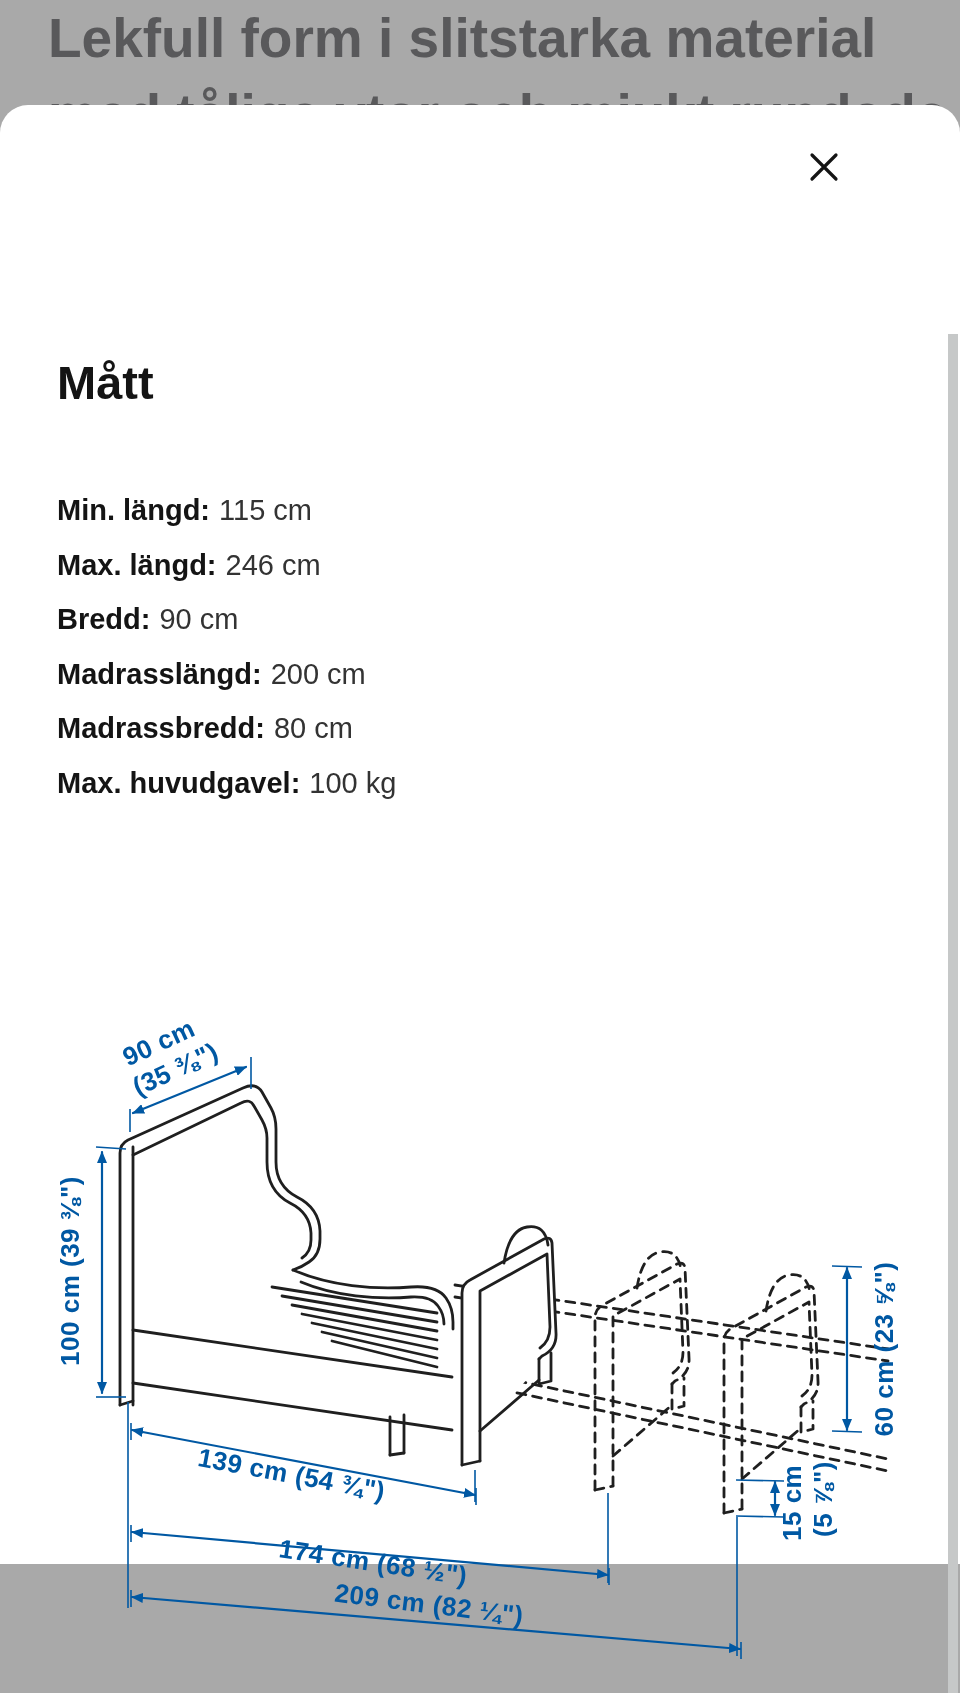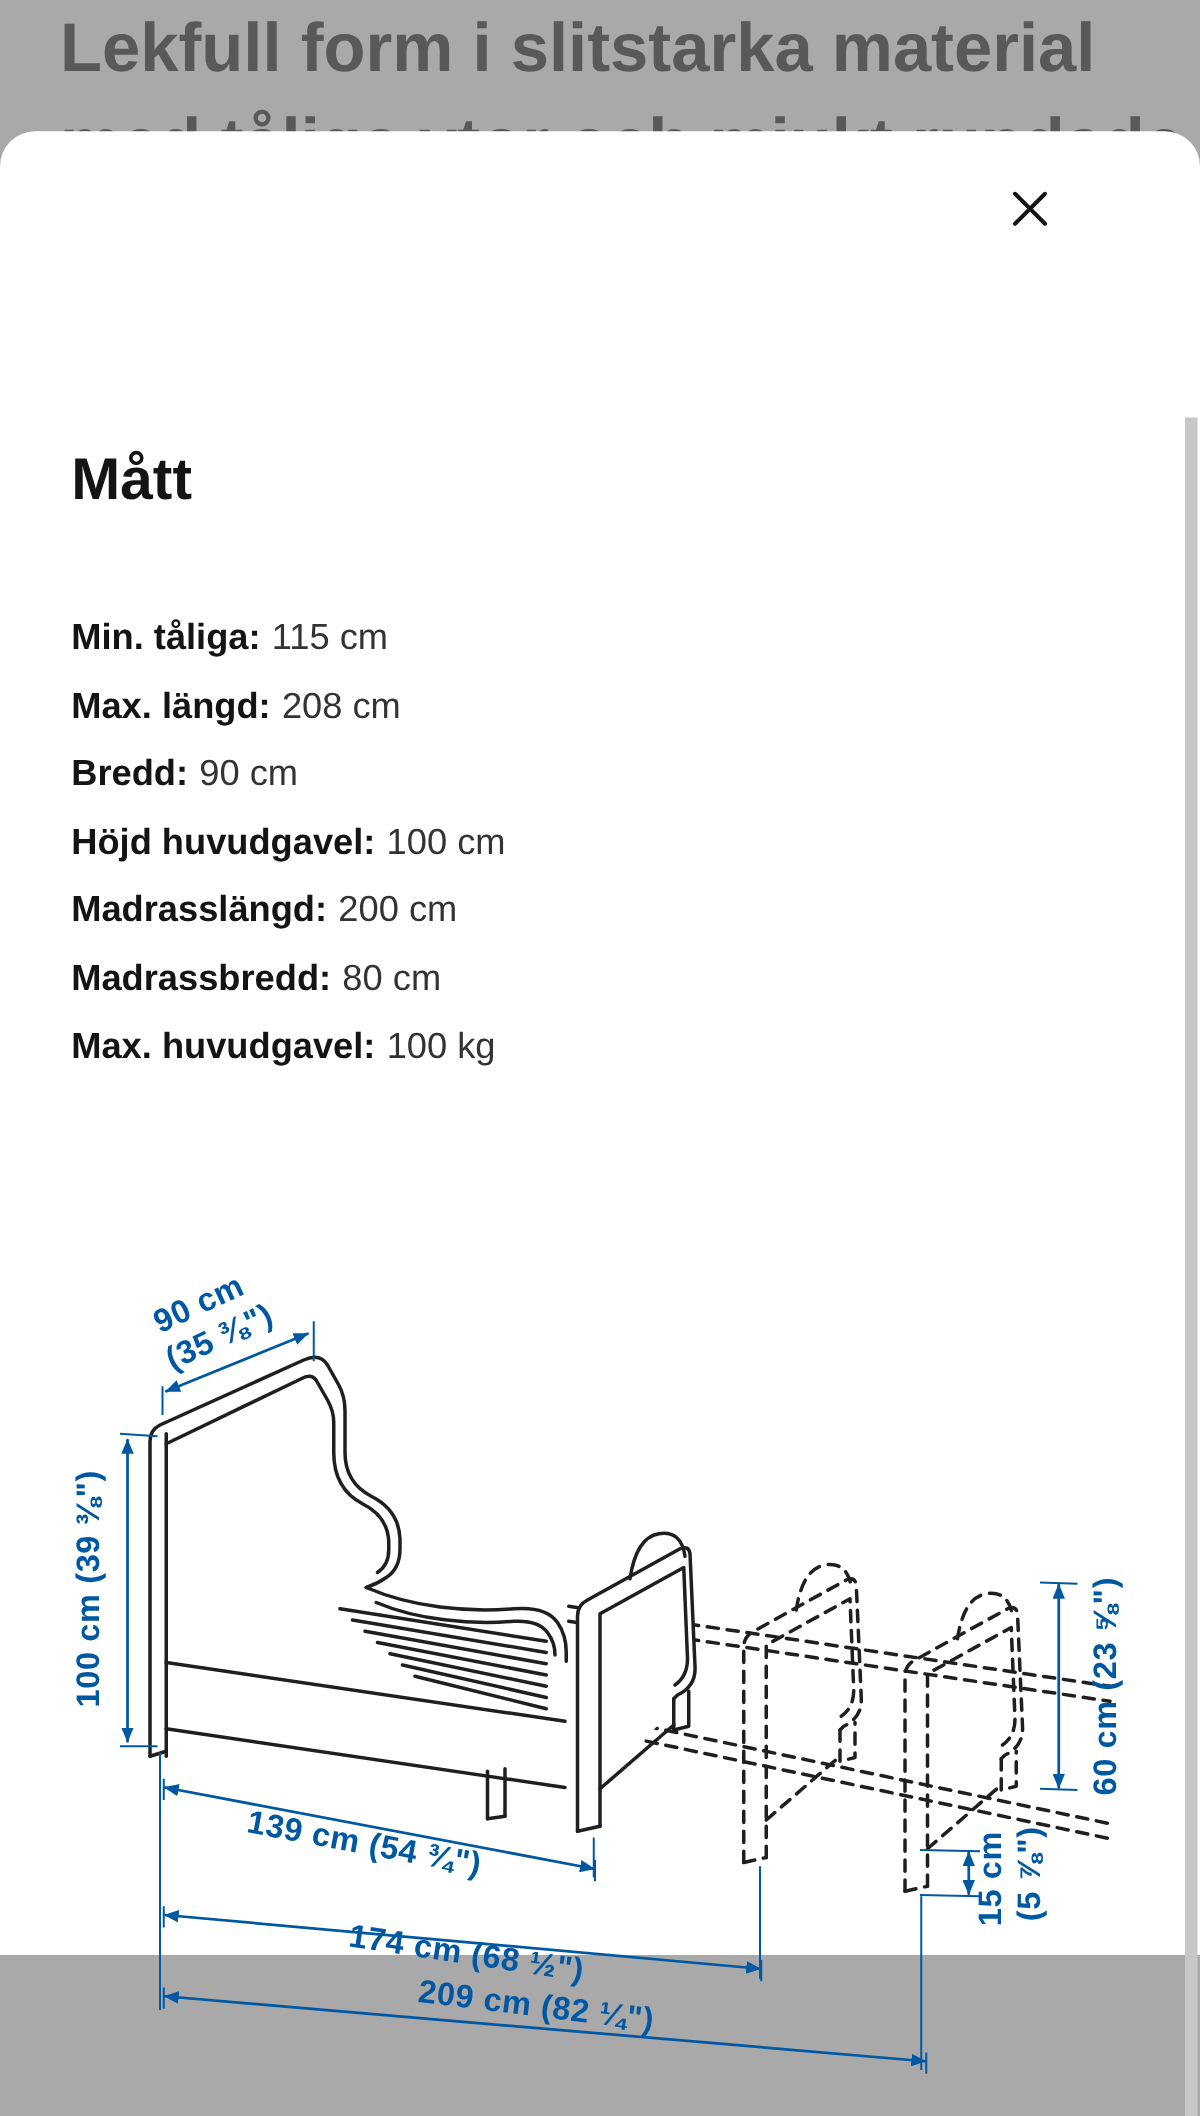--- a/index.html
+++ b/index.html
@@ -60,30 +60,27 @@
   <div class="bg-heading bg-line1">Lekfull form i slitstarka material</div>
   <div class="bg-heading bg-line2">med tåliga ytor och mjukt rundade</div>
 </div>
 
 <div class="modal">
 
   <h2 class="modal-title">Mått</h2>
 
   <div class="meas-list">
     <div class="meas-row">
-      <span class="meas-label">Min. tåliga:</span><span class="meas-value">115 cm</span>
-    </div>
-    <div class="meas-row">
-      <span class="meas-label">Max. längd:</span><span class="meas-value">208 cm</span>
+      <span class="meas-label">Min. längd:</span><span class="meas-value">115 cm</span>
+    </div>
+    <div class="meas-row">
+      <span class="meas-label">Max. längd:</span><span class="meas-value">246 cm</span>
     </div>
     <div class="meas-row">
       <span class="meas-label">Bredd:</span><span class="meas-value">90 cm</span>
-    </div>
-    <div class="meas-row">
-      <span class="meas-label">Höjd huvudgavel:</span><span class="meas-value">100 cm</span>
     </div>
     <div class="meas-row">
       <span class="meas-label">Madrasslängd:</span><span class="meas-value">200 cm</span>
     </div>
     <div class="meas-row">
       <span class="meas-label">Madrassbredd:</span><span class="meas-value">80 cm</span>
     </div>
     <div class="meas-row">
       <span class="meas-label">Max. huvudgavel:</span><span class="meas-value">100 kg</span>
     </div>

